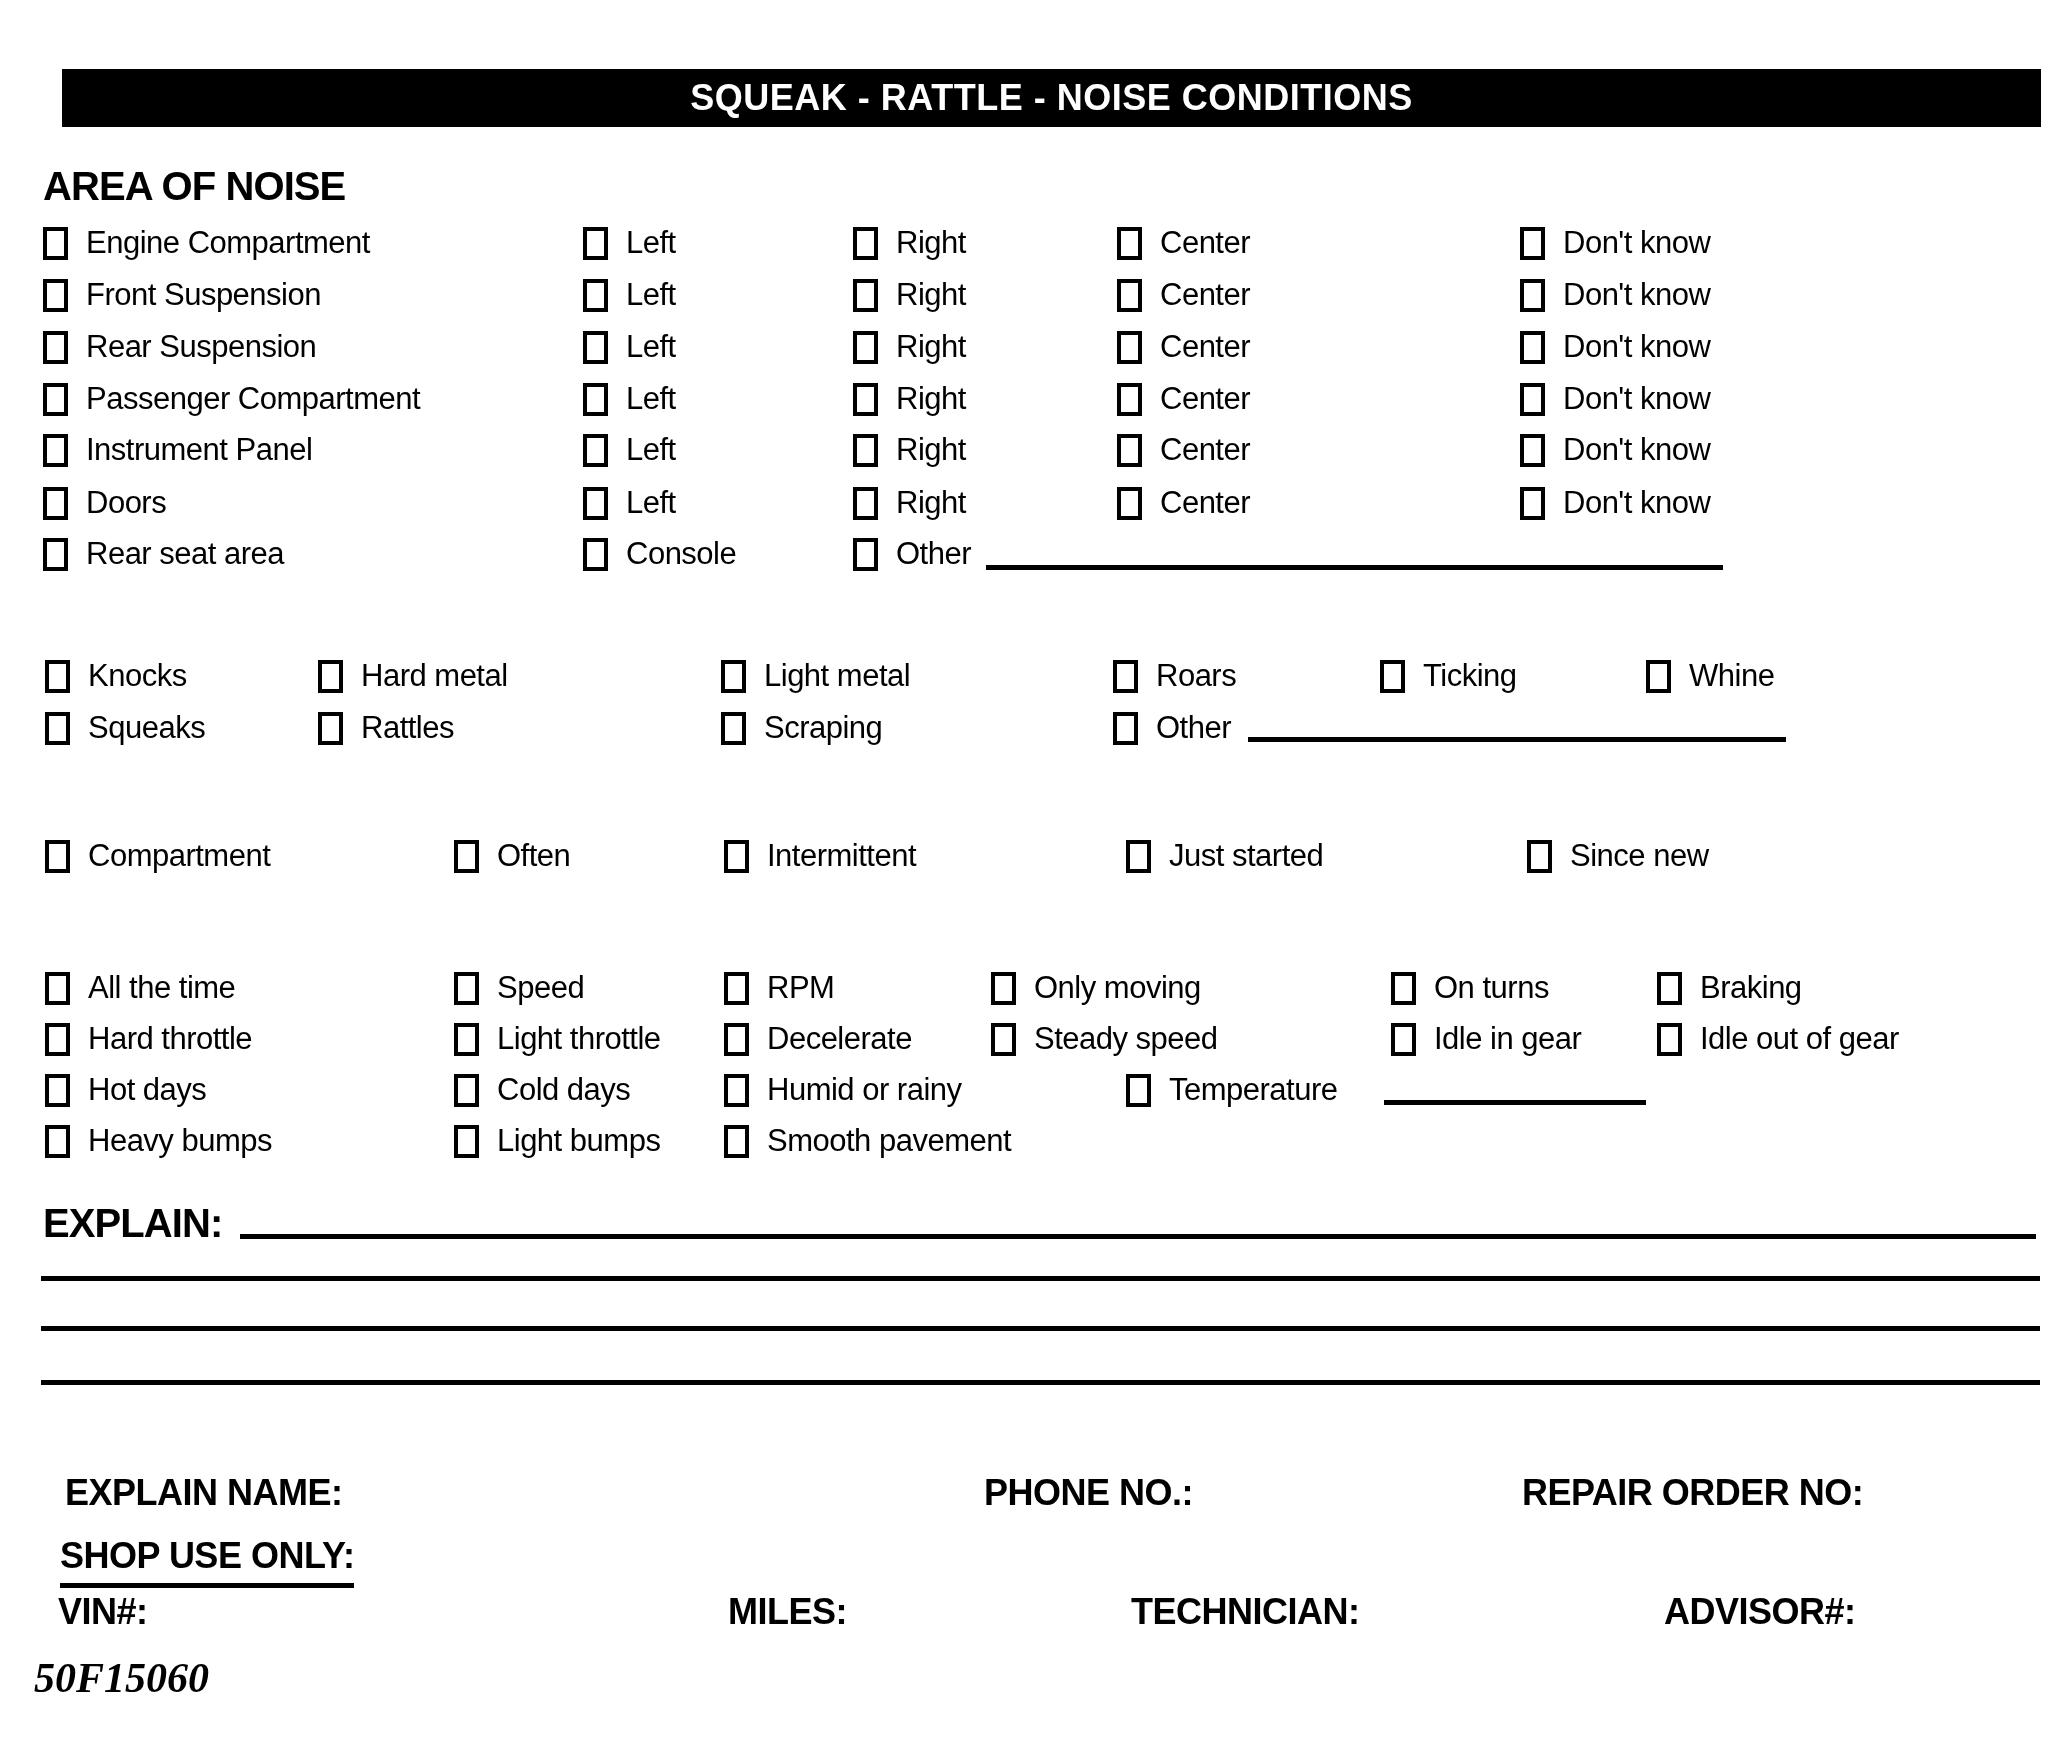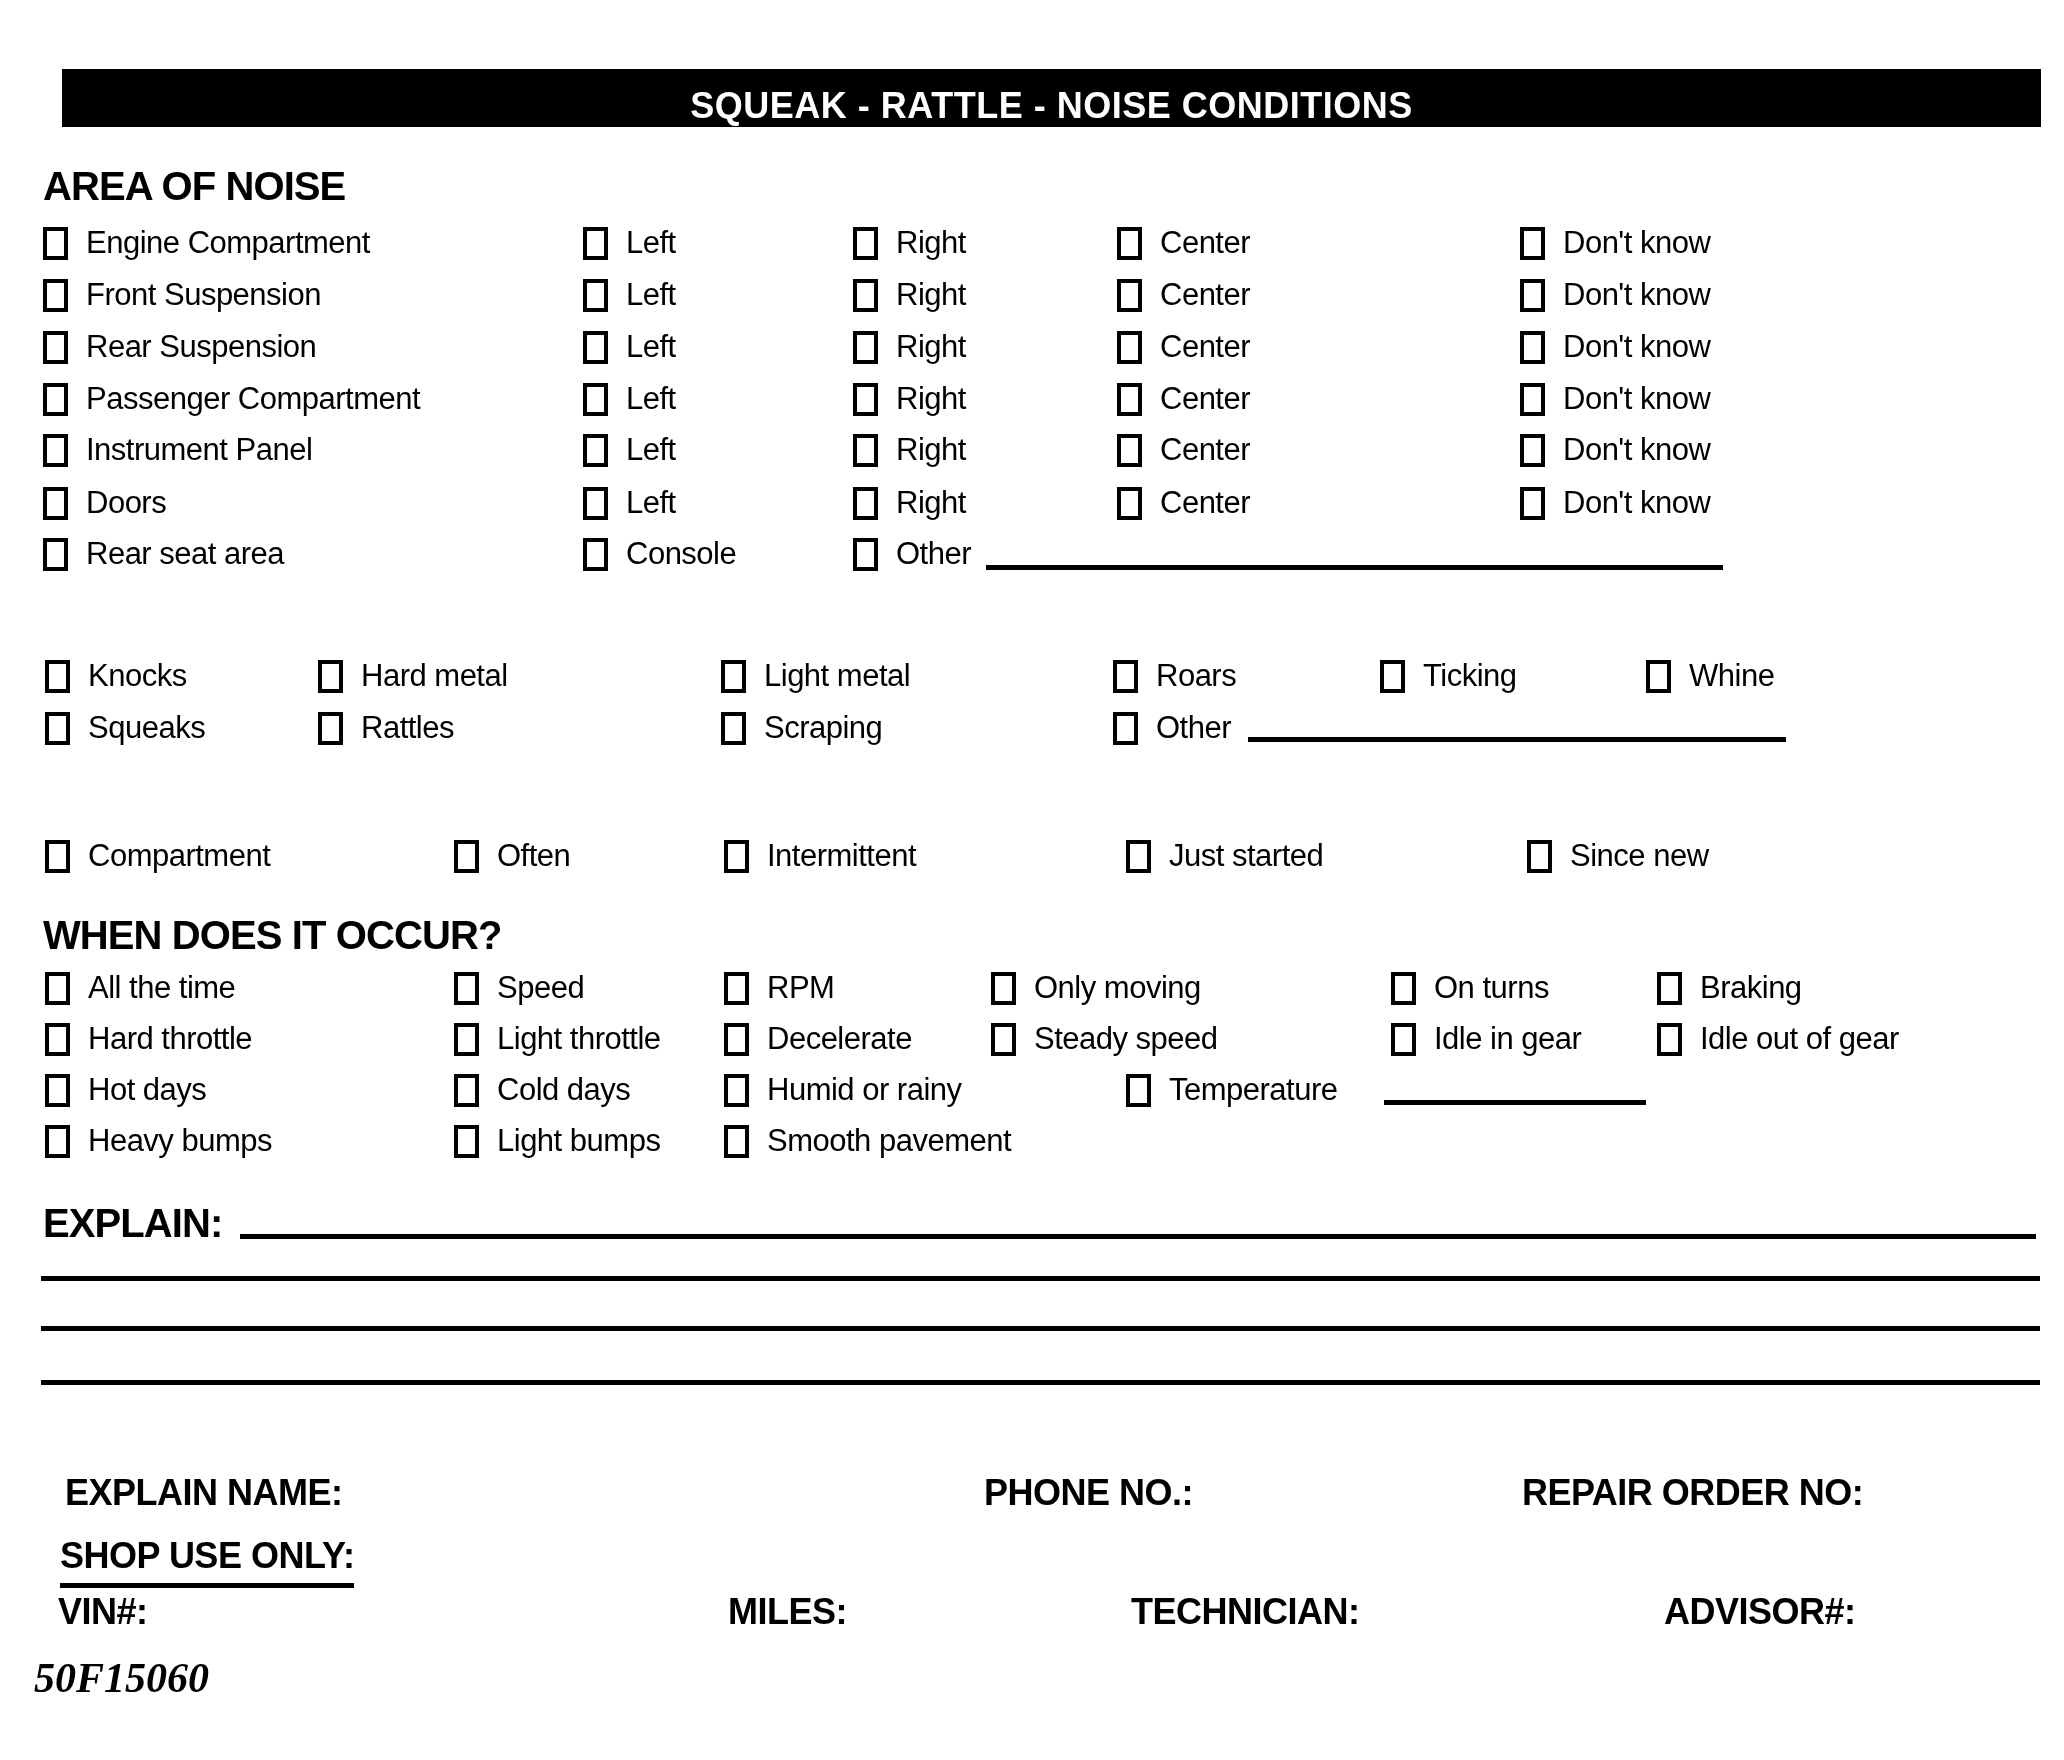--- a/index.html
+++ b/index.html
@@ -7,21 +7,21 @@
     position:relative;
     width:2064px;height:1760px;
     background:#ffffff;
     color:#000;
     font-family:"Liberation Sans",sans-serif;
     overflow:hidden;
   }
   .bar{
     position:absolute;left:62px;top:69px;width:1979px;height:58px;
     background:#000;
-    display:flex;align-items:flex-end;justify-content:center;
+    display:flex;align-items:center;justify-content:center;
   }
   .bar .t{
     color:#fff;font-weight:700;font-size:36px;letter-spacing:0.5px;white-space:nowrap;
   }
   .h{
     position:absolute;
     font-weight:700;font-size:40px;letter-spacing:-0.9px;white-space:nowrap;line-height:1;
   }
   .ck{
     position:absolute;display:flex;align-items:center;height:34px;white-space:nowrap;
@@ -253,21 +253,20 @@
     </div>
   <div class="ck" style="left:1126px;top:839px">
       <span class="bx"></span>
       <span class="tx">Just started</span>
     </div>
   <div class="ck" style="left:1527px;top:839px">
       <span class="bx"></span>
       <span class="tx">Since new</span>
     </div>
 
-  <div class="h" style="left:43px;top:915px">WHEN DOES IT OCCUR?</div>
 
   <div class="ck" style="left:45px;top:971px">
       <span class="bx"></span>
       <span class="tx">All the time</span>
     </div>
   <div class="ck" style="left:454px;top:971px">
       <span class="bx"></span>
       <span class="tx">Speed</span>
     </div>
   <div class="ck" style="left:724px;top:971px">

